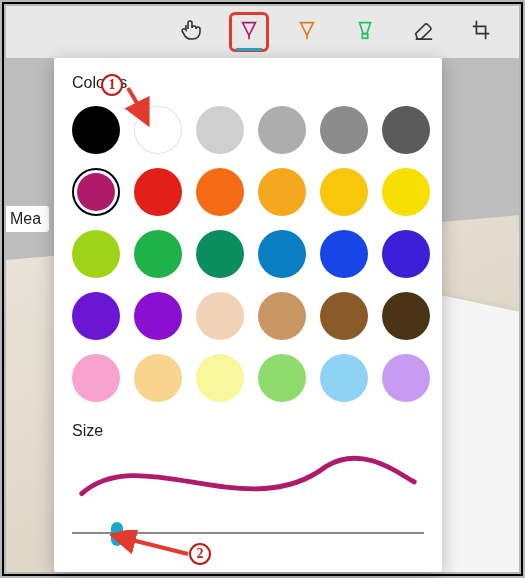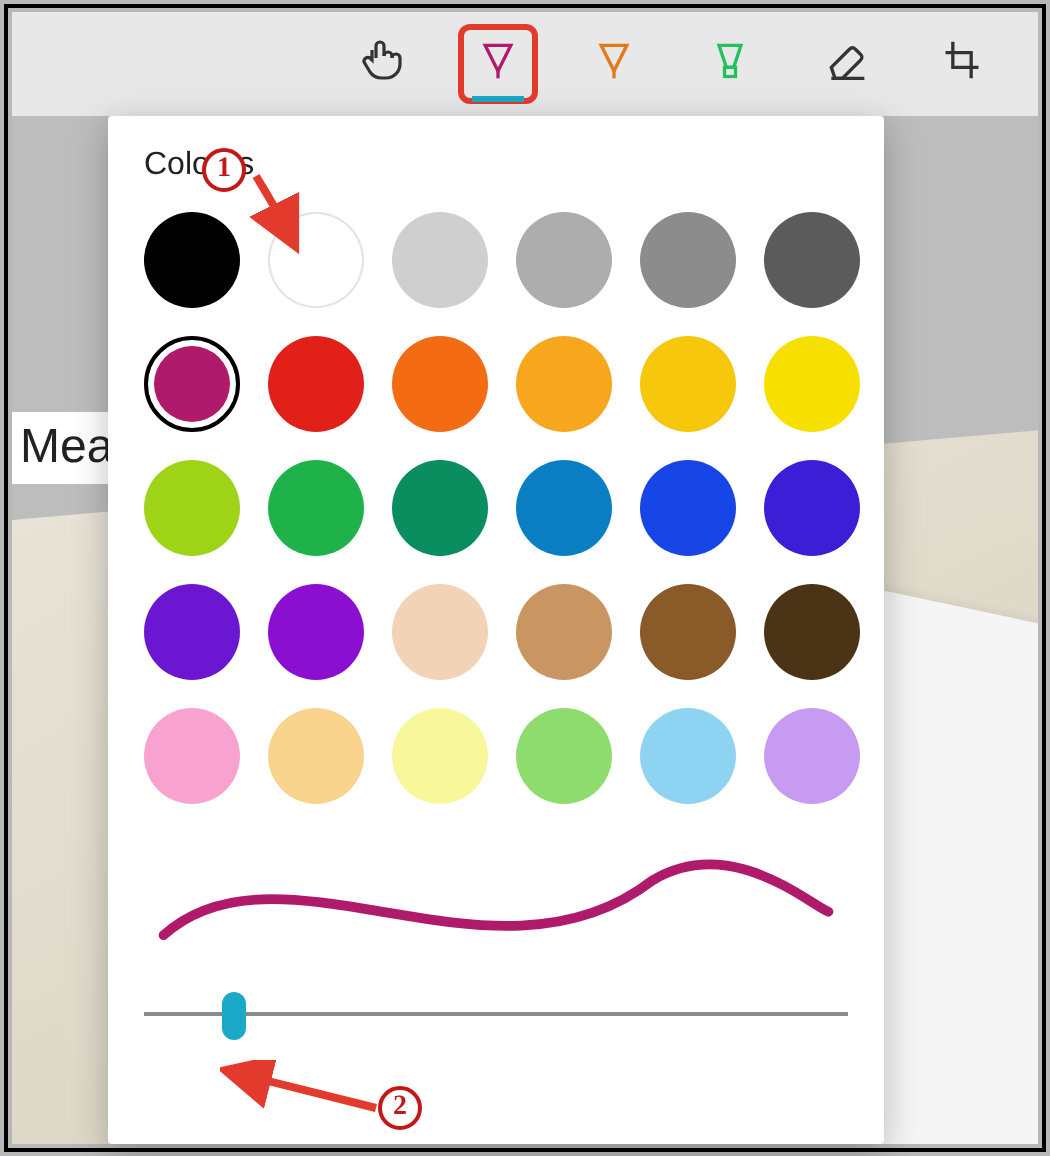--- a/index.html
+++ b/index.html
@@ -54,21 +54,21 @@
     top: 58px; left: 6px; right: 6px; bottom: 6px;
     background: #bdbdbd;
     overflow: hidden;
   }
   .bg-label {
     position: absolute;
     top: 148px;
     left: 0;
     background: #fff;
     padding: 4px 8px 4px 4px;
-    font-size: 24px;
+    font-size: 16px;
     color: #222;
     border-top-right-radius: 3px;
     border-bottom-right-radius: 3px;
   }
   .bg-card {
     position: absolute;
     top: 180px;
     left: -40px;
     width: 600px;
     height: 400px;
@@ -278,20 +278,21 @@
       <div class="swatch" style="background: rgb(201, 150, 99);"></div>
       <div class="swatch" style="background: rgb(138, 90, 40);"></div>
       <div class="swatch" style="background: rgb(75, 52, 22);"></div>
       <div class="swatch" style="background: rgb(247, 162, 207);"></div>
       <div class="swatch" style="background: rgb(249, 212, 143);"></div>
       <div class="swatch" style="background: rgb(249, 247, 155);"></div>
       <div class="swatch" style="background: rgb(142, 220, 110);"></div>
       <div class="swatch" style="background: rgb(143, 211, 242);"></div>
       <div class="swatch" style="background: rgb(200, 155, 242);"></div>
     </div>
+  <div class="size-heading">Size</div>
   <div class="wave-wrap">
     <svg viewBox="0 0 360 56" width="100%" height="100%">
       <path id="wavepath" d="M 10 46 C 70 -8, 180 80, 260 18 C 300 -6, 340 30, 350 34" stroke="#b01a6a" stroke-width="5" fill="none" stroke-linecap="round"></path>
     </svg>
   </div>
   <div class="slider-wrap">
     <div class="slider-track"></div>
     <div class="slider-thumb" id="sliderthumb" style="left: 11%; background: rgb(27, 169, 199);"></div>
   </div>
 </div>

